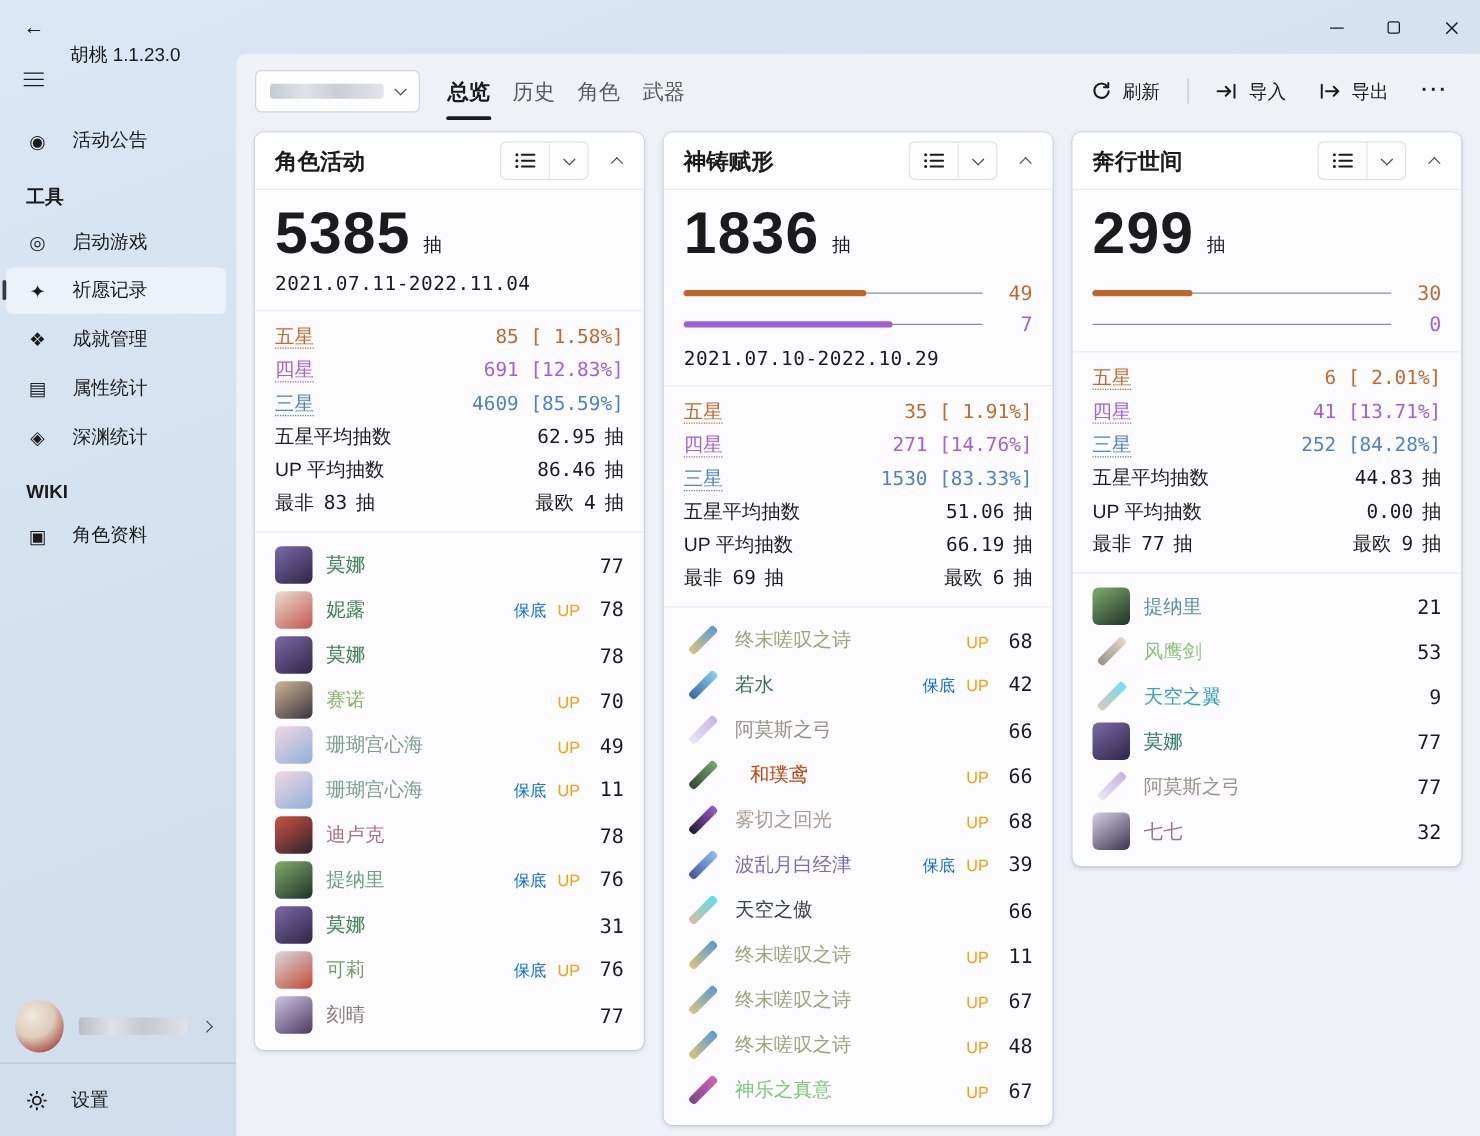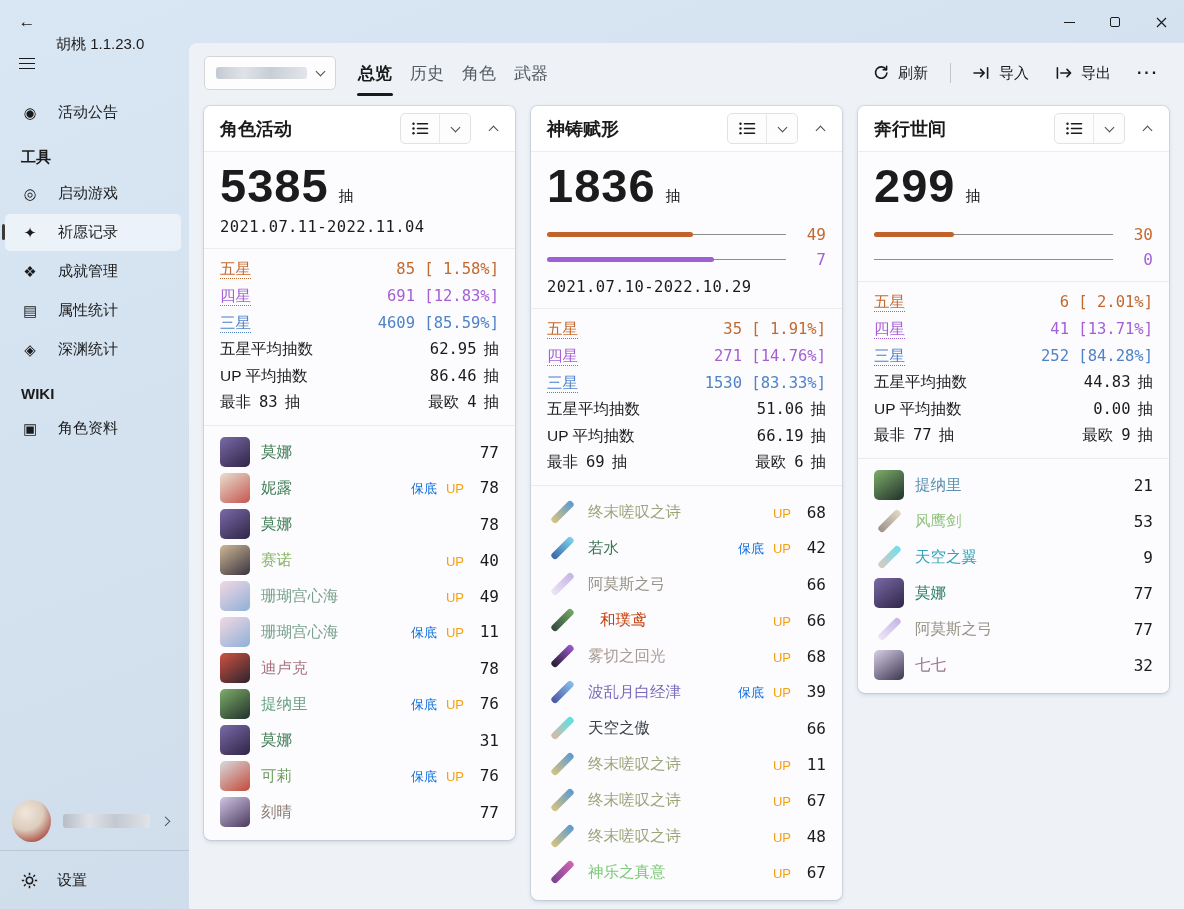--- a/index.html
+++ b/index.html
@@ -321,21 +321,21 @@
             <span class="name" style="color: rgb(63, 126, 85);">莫娜</span>
             <span class="right">
               <span class="count mono">78</span>
             </span>
           </div>
           <div class="row">
             <span class="avatar" style="--a1: #cdb795; --a2: #3a3340;"></span>
             <span class="name" style="color: rgb(136, 181, 102);">赛诺</span>
             <span class="right">
               <span class="badge up">UP</span>
-              <span class="count mono">40</span>
+              <span class="count mono">70</span>
             </span>
           </div>
           <div class="row">
             <span class="avatar" style="--a1: #f2d8e2; --a2: #8fb0d8;"></span>
             <span class="name" style="color: rgb(121, 161, 140);">珊瑚宫心海</span>
             <span class="right">
               <span class="badge up">UP</span>
               <span class="count mono">49</span>
             </span>
           </div>

